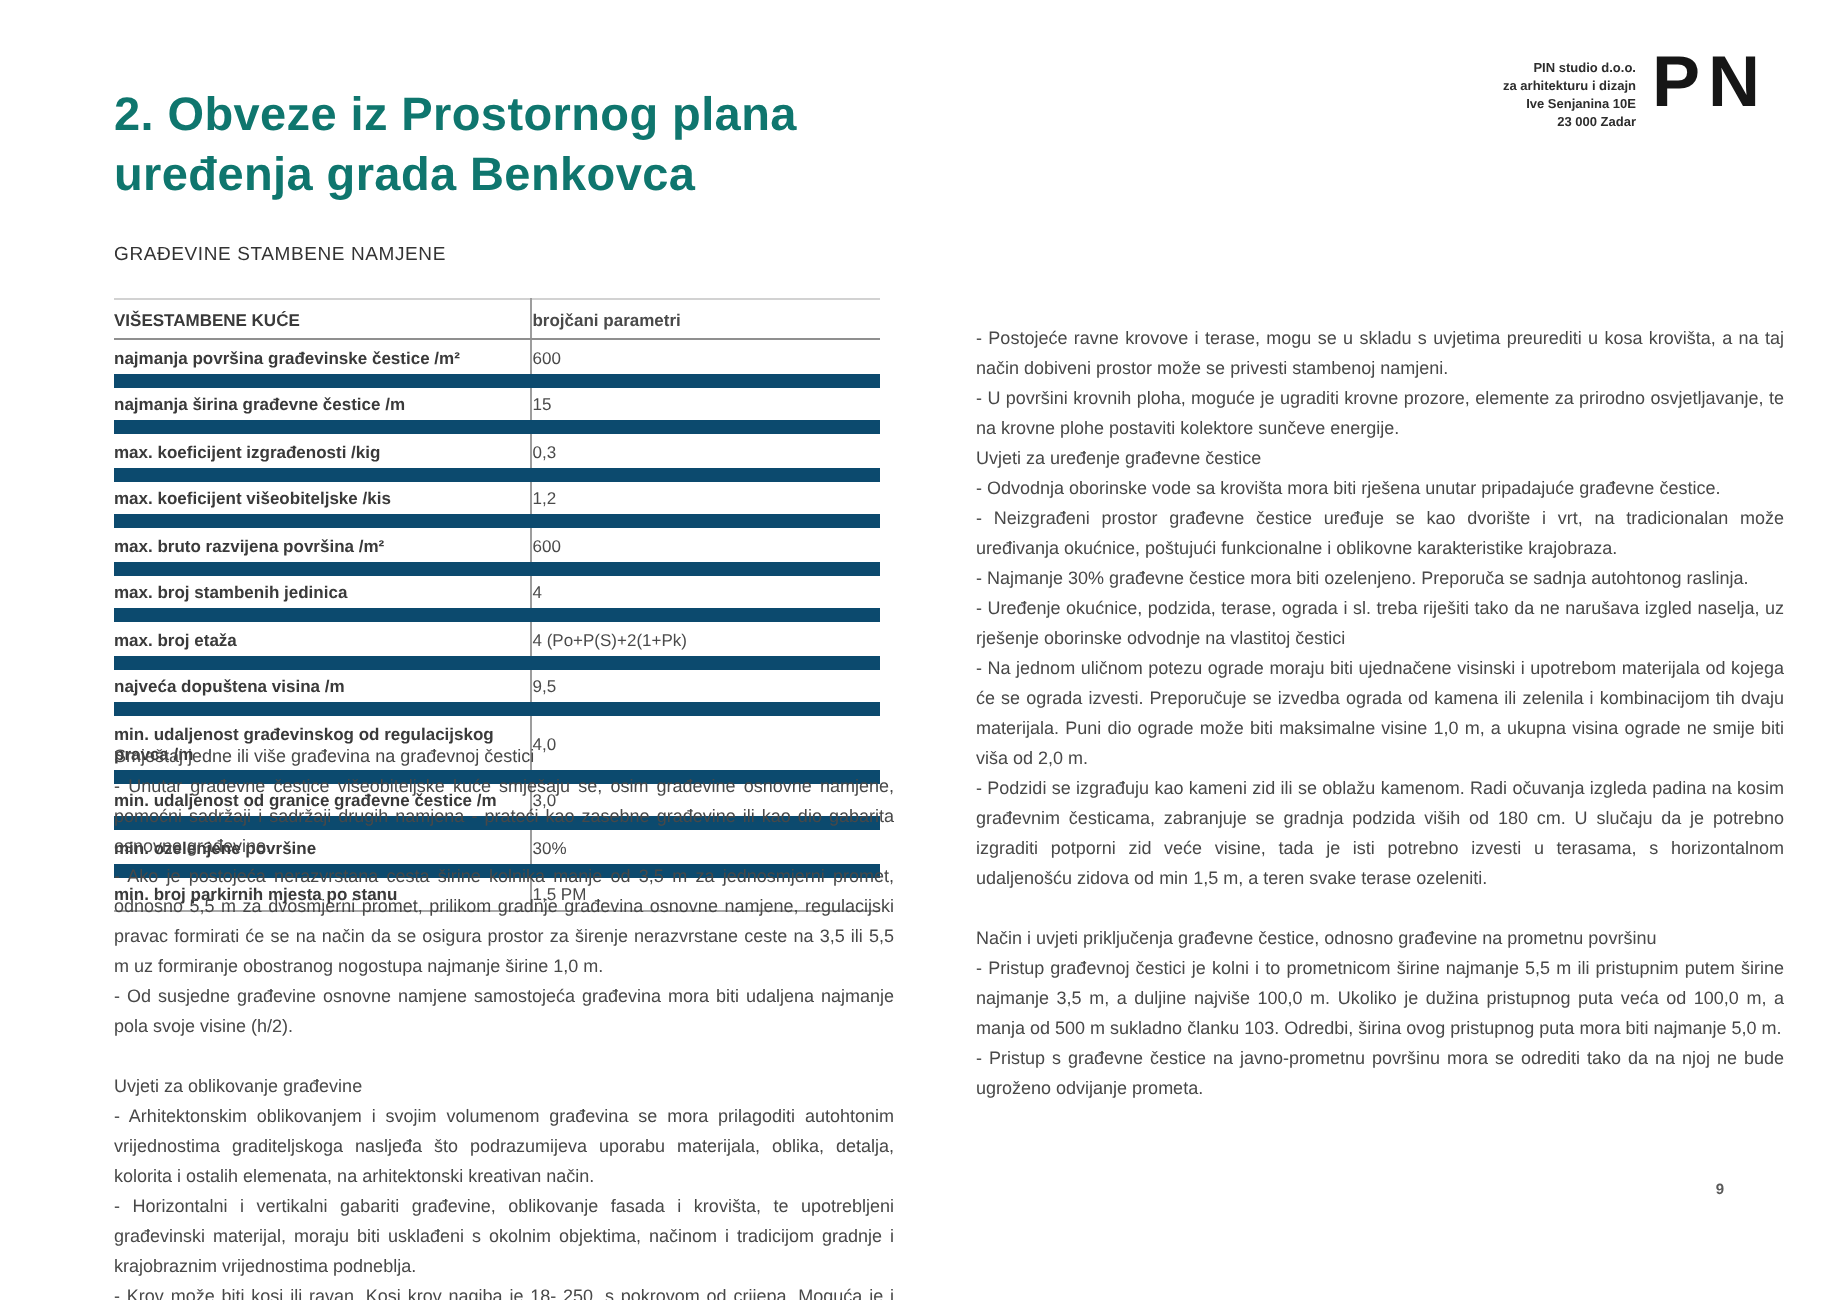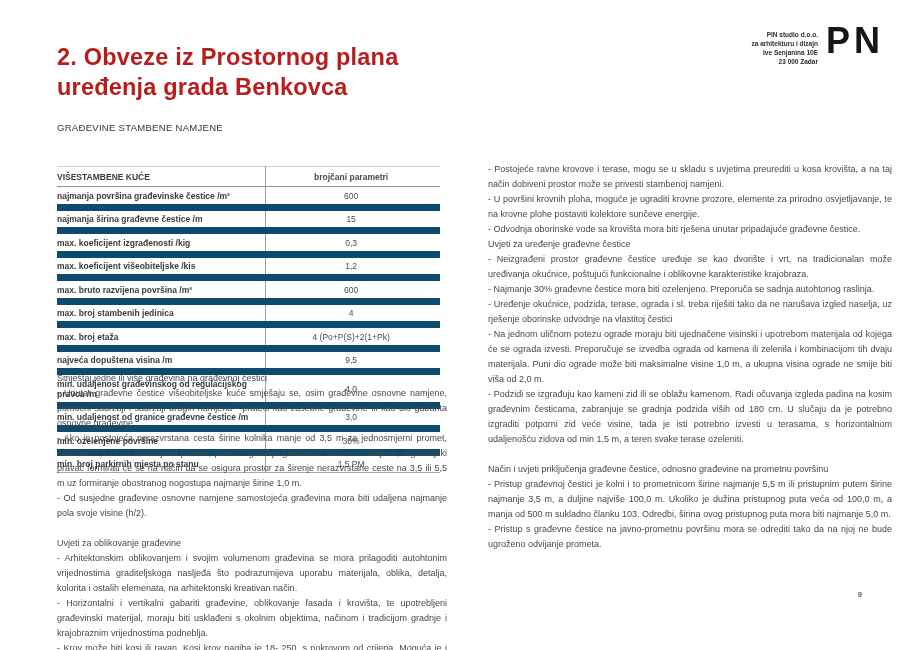--- a/index.html
+++ b/index.html
@@ -46,39 +46,39 @@
 
   
   .page-title {
     position: absolute;
     left: 57px;
     top: 42px;
     width: 430px;
     font-size: 23.5px;
     line-height: 30px;
     font-weight: 700;
-    color: #b91c1c;
+    color: #0f766e;
     white-space: pre-line;
     letter-spacing: 0.2px;
   }
   .section-heading {
     position: absolute;
     left: 57px;
     top: 122px;
     font-size: 9.5px;
     font-weight: 400;
     letter-spacing: 0.3px;
     color: #333333;
   }
 
   
   .table-wrap {
     position: absolute;
     left: 57px;
-    top: 166px;
+    top: 149px;
     width: 383px;
   }
   table.params {
     width: 100%;
     border-collapse: collapse;
     border-top: 1px solid #d2d2d2;
     border-bottom: 1px solid #a9a9a9;
   }
   table.params th, table.params td {
     font-size: 8.5px;
@@ -86,21 +86,21 @@
     vertical-align: middle;
   }
   table.params th:first-child, table.params td:first-child {
     width: 54.5%;
     text-align: left;
     border-right: 1px solid #9d9d9d;
     font-weight: 700;
     color: #3a3a3a;
   }
   table.params th:last-child, table.params td:last-child {
-    text-align: center;
+    text-align: left;
     color: #4a4a4a;
   }
   table.params thead th {
     font-weight: 700;
     color: #333333;
     border-bottom: 1px solid #8f8f8f;
     padding-top: 5px;
     padding-bottom: 4px;
   }
   table.params tbody tr + tr td { border-top: 7px solid #0c4a6e; }
@@ -231,22 +231,22 @@
       <p>- Arhitektonskim oblikovanjem i svojim volumenom građevina se mora prilagoditi autohtonim vrijednostima graditeljskoga nasljeđa što podrazumijeva uporabu materijala, oblika, detalja, kolorita i ostalih elemenata, na arhitektonski kreativan način.</p>
       <p>- Horizontalni i vertikalni gabariti građevine, oblikovanje fasada i krovišta, te upotrebljeni građevinski materijal, moraju biti usklađeni s okolnim objektima, načinom i tradicijom gradnje i krajobraznim vrijednostima podneblja.</p>
       <p>- Krov može biti kosi ili ravan. Kosi krov nagiba je 18- 250, s pokrovom od crijepa. Moguća je i kombinacija kosog krova i krovnih terasa.</p>
     </div>
   </div>
 
 <div class="right-text text-col">
     <div class="block">
       <p>- Postojeće ravne krovove i terase, mogu se u skladu s uvjetima preurediti u kosa krovišta, a na taj način dobiveni prostor može se privesti stambenoj namjeni.</p>
       <p>- U površini krovnih ploha, moguće je ugraditi krovne prozore, elemente za prirodno osvjetljavanje, te na krovne plohe postaviti kolektore sunčeve energije.</p>
+      <p>Uvjeti za uređenje građevne čestice</p>
       <p>- Odvodnja oborinske vode sa krovišta mora biti rješena unutar pripadajuće građevne čestice.</p>
-      <p>Uvjeti za uređenje građevne čestice</p>
       <p>- Neizgrađeni prostor građevne čestice uređuje se kao dvorište i vrt, na tradicionalan može uređivanja okućnice, poštujući funkcionalne i oblikovne karakteristike krajobraza.</p>
       <p>- Najmanje 30% građevne čestice mora biti ozelenjeno. Preporuča se sadnja autohtonog raslinja.</p>
       <p>- Uređenje okućnice, podzida, terase, ograda i sl. treba riješiti tako da ne narušava izgled naselja, uz rješenje oborinske odvodnje na vlastitoj čestici</p>
       <p>- Na jednom uličnom potezu ograde moraju biti ujednačene visinski i upotrebom materijala od kojega će se ograda izvesti. Preporučuje se izvedba ograda od kamena ili zelenila i kombinacijom tih dvaju materijala. Puni dio ograde može biti maksimalne visine 1,0 m, a ukupna visina ograde ne smije biti viša od 2,0 m.</p>
       <p>- Podzidi se izgrađuju kao kameni zid ili se oblažu kamenom. Radi očuvanja izgleda padina na kosim građevnim česticama, zabranjuje se gradnja podzida viših od 180 cm. U slučaju da je potrebno izgraditi potporni zid veće visine, tada je isti potrebno izvesti u terasama, s horizontalnom udaljenošću zidova od min 1,5 m, a teren svake terase ozeleniti.</p>
     </div>
     <div class="block">
       <p>Način i uvjeti priključenja građevne čestice, odnosno građevine na prometnu površinu</p>
       <p>- Pristup građevnoj čestici je kolni i to prometnicom širine najmanje 5,5 m ili pristupnim putem širine najmanje 3,5 m, a duljine najviše 100,0 m. Ukoliko je dužina pristupnog puta veća od 100,0 m, a manja od 500 m sukladno članku 103. Odredbi, širina ovog pristupnog puta mora biti najmanje 5,0 m.</p>
       <p>- Pristup s građevne čestice na javno-prometnu površinu mora se odrediti tako da na njoj ne bude ugroženo odvijanje prometa.</p>

